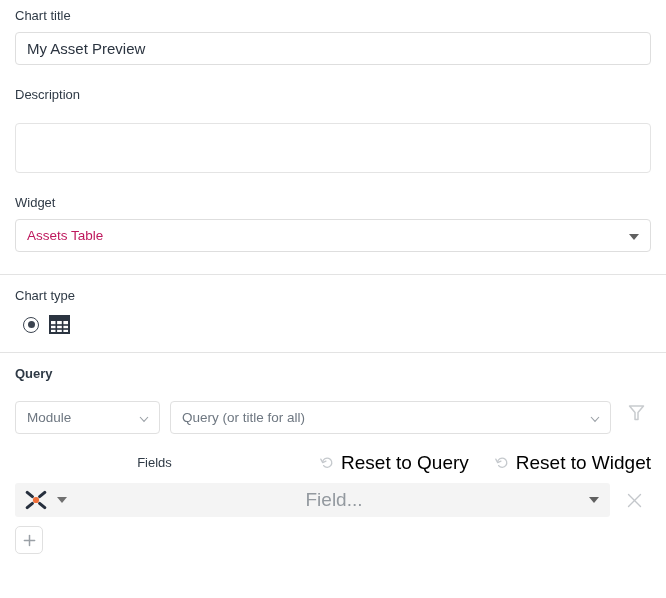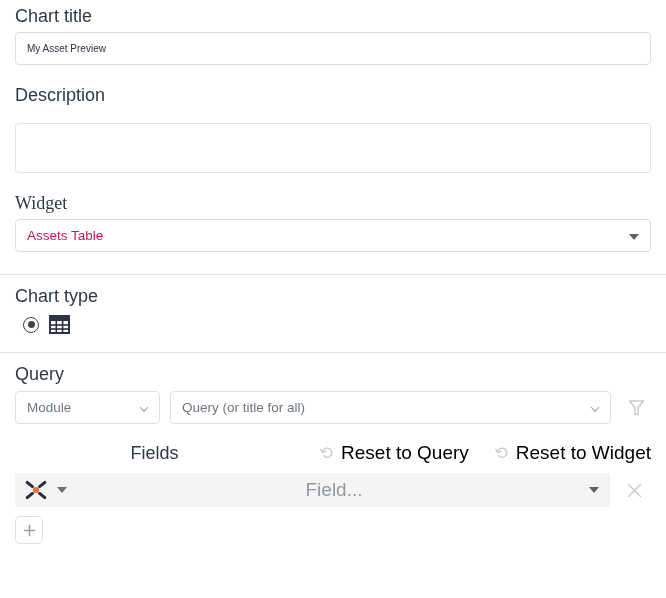--- a/index.html
+++ b/index.html
@@ -22,59 +22,59 @@
 
   .section { padding: 0 15px; }
 
   .divider {
     height: 1px;
     background: #e3e3e3;
     width: 100%;
   }
 
   .label {
-    font-size: 18px;
+    font-size: 13px;
     color: #2f3a46;
     line-height: 16px;
     display: block;
   }
 
   
   .block-title { padding-top: 8px; }
   .label-title { margin-bottom: 8px; }
 
   .text-input {
     display: flex;
     align-items: center;
     width: 100%;
     height: 33px;
     border: 1px solid #dedede;
     border-radius: 4px;
     background: #ffffff;
     padding: 0 11px;
-    font-size: 10px;
+    font-size: 15px;
     color: #2b3440;
     font-family: "Liberation Sans", sans-serif;
     line-height: 31px;
   }
 
   
   .block-desc { padding-top: 22px; }
   .label-desc { margin-bottom: 20px; }
   .textarea-box {
     width: 100%;
     height: 50px;
     border: 1px solid #e4e4e4;
     border-radius: 4px;
     background: #ffffff;
   }
 
   
   .block-widget { padding-top: 22px; padding-bottom: 22px; }
-  .label-widget { margin-bottom: 8px; font-family: Liberation Serif, serif; }
+  .label-widget { margin-bottom: 8px; }
 
   .select-box {
     position: relative;
     display: flex;
     align-items: center;
     width: 100%;
     height: 33px;
     border: 1px solid #dedede;
     border-radius: 4px;
     background: #ffffff;
@@ -115,37 +115,38 @@
   .radio .dot {
     width: 7px;
     height: 7px;
     border-radius: 50%;
     background: #3c4450;
   }
   .table-icon { display: block; }
 
   
   .block-query { padding-top: 13px; padding-bottom: 16px; }
-  .label-query { margin-bottom: 9px; }
+  .label-query { margin-bottom: 9px; font-weight: bold; }
   .query-row {
     display: flex;
     align-items: center;
     gap: 10px;
   }
   .select-thin {
     position: relative;
     display: flex;
     align-items: center;
     height: 33px;
     border: 1px solid #e0e0e0;
     border-radius: 4px;
     background: #ffffff;
     padding: 0 30px 0 11px;
     font-size: 13.5px;
     color: #6e7781;
+    margin-top: 10px;
   }
   .select-module { width: 145px; flex: none; }
   .select-query { flex: 1 1 auto; }
   .chev {
     position: absolute;
     right: 10px;
     top: 50%;
     margin-top: -4px;
     width: 10px;
     height: 10px;

